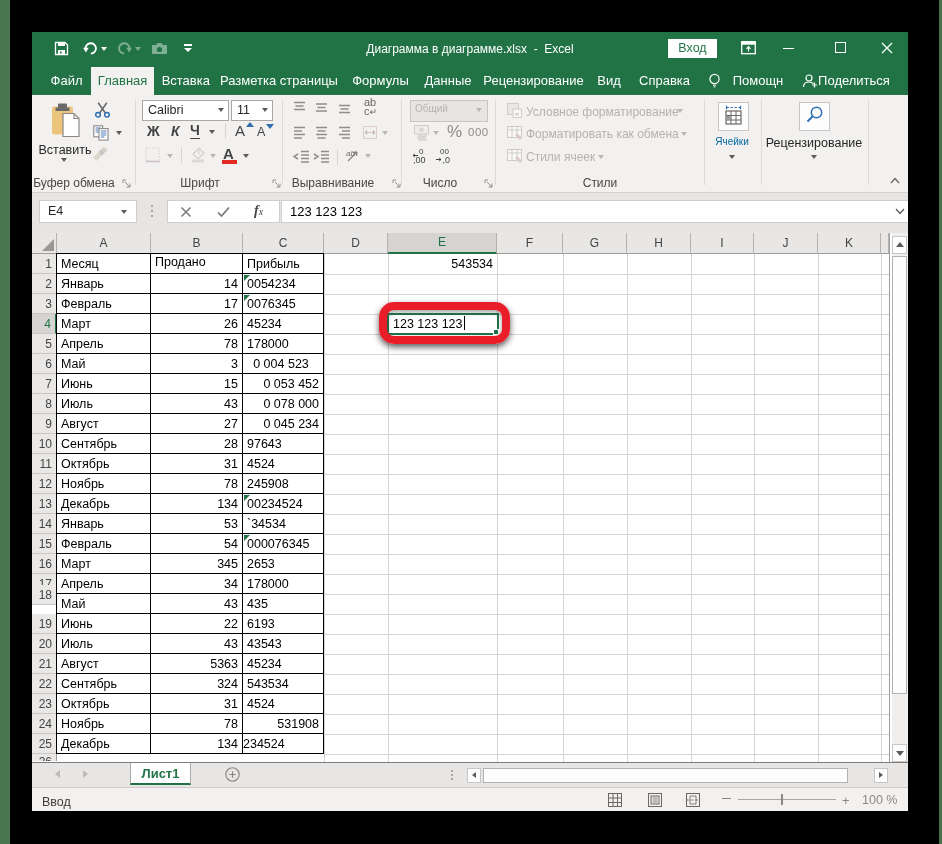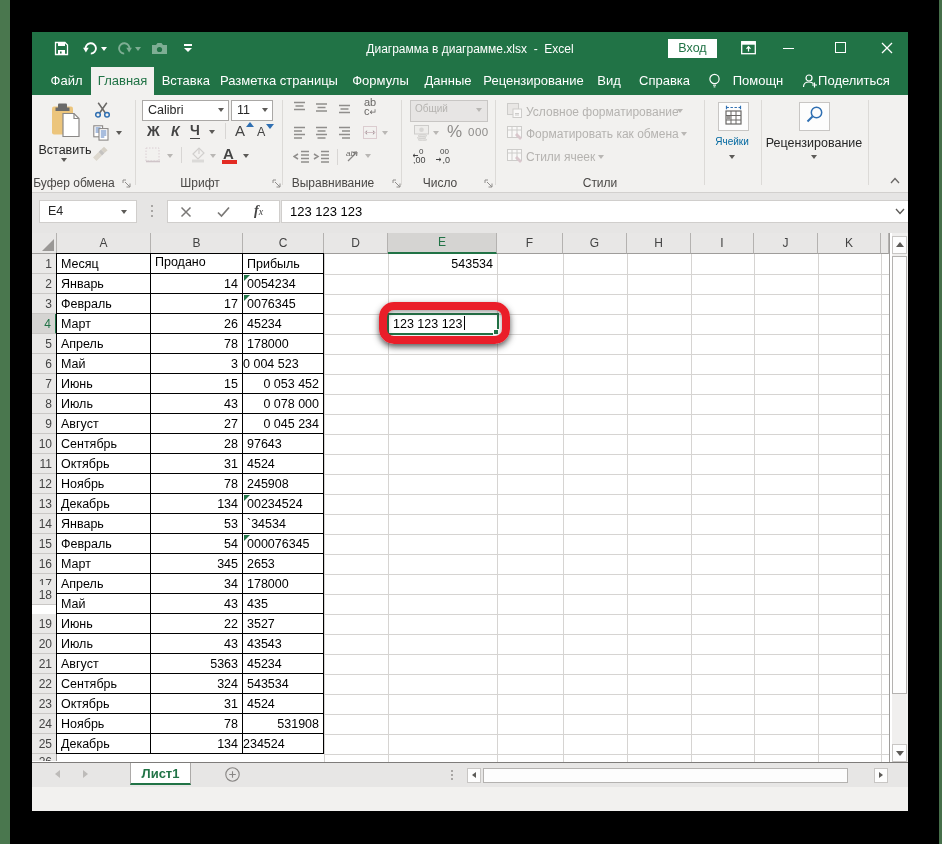--- a/index.html
+++ b/index.html
@@ -428,21 +428,21 @@
               <td style="padding-top:2px;padding-left:4px">45234</td>
             </tr>
         <tr>
               <td style="padding-top:2px;padding-left:4px">Апрель</td>
               <td style="padding-top:2px;padding-right:4px;text-align:right">78</td>
               <td style="padding-top:2px;padding-left:4px">178000</td>
             </tr>
         <tr>
               <td style="padding-top:2px;padding-left:4px">Май</td>
               <td style="padding-top:2px;padding-right:4px;text-align:right">3</td>
-              <td style="padding-top:2px;padding-right:4px;text-align:left">0 004 523</td>
+              <td style="padding-top:2px;padding-right:4px;text-align:center">0 004 523</td>
             </tr>
         <tr>
               <td style="padding-top:2px;padding-left:4px">Июнь</td>
               <td style="padding-top:2px;padding-right:4px;text-align:right">15</td>
               <td style="padding-top:2px;padding-right:4px;text-align:right">0 053 452</td>
             </tr>
         <tr>
               <td style="padding-top:2px;padding-left:4px">Июль</td>
               <td style="padding-top:2px;padding-right:4px;text-align:right">43</td>
               <td style="padding-top:2px;padding-right:4px;text-align:right">0 078 000</td>
@@ -493,21 +493,21 @@
               <td style="padding-top:2px;padding-left:4px">178000</td>
             </tr>
         <tr>
               <td style="padding-top:2px;padding-left:4px">Май</td>
               <td style="padding-top:2px;padding-right:4px;text-align:right">43</td>
               <td style="padding-top:2px;padding-left:4px">435</td>
             </tr>
         <tr>
               <td style="padding-top:2px;padding-left:4px">Июнь</td>
               <td style="padding-top:2px;padding-right:4px;text-align:right">22</td>
-              <td style="padding-top:2px;padding-left:4px">3527</td>
+              <td style="padding-top:2px;padding-left:4px">6193</td>
             </tr>
         <tr>
               <td style="padding-top:2px;padding-left:4px">Июль</td>
               <td style="padding-top:2px;padding-right:4px;text-align:right">43</td>
               <td style="padding-top:2px;padding-left:4px">43543</td>
             </tr>
         <tr>
               <td style="padding-top:2px;padding-left:4px">Август</td>
               <td style="padding-top:2px;padding-right:4px;text-align:right">5363</td>
               <td style="padding-top:2px;padding-left:4px">45234</td>
@@ -562,14 +562,36 @@
         <circle cx="7.5" cy="7.5" r="6.7" fill="none" stroke="#888684" stroke-width="1.1"></circle>
         <path d="M7.5 4.2 v6.6 M4.2 7.5 h6.6" stroke="#888684" stroke-width="1.1"></path>
       </svg>
       <div class="abs" style="left:419px;top:7px;width:2px;height:2px;background:#a8a6a4;box-shadow:0 4px 0 #a8a6a4, 0 8px 0 #a8a6a4"></div>
       <div class="abs" style="left:435px;top:5px;width:14px;height:15px;background:#fdfdfd;border:1px solid #c8c6c4"></div>
       <div class="abs" style="left:439.5px;top:9px;width:0;height:0;border-top:3.5px solid transparent;border-bottom:3.5px solid transparent;border-right:4.5px solid #5c5a57"></div>
       <div class="abs" style="left:451px;top:5px;width:365px;height:15px;background:#fdfdfd;border:1px solid #b4b2b0"></div>
       <div class="abs" style="left:842px;top:5px;width:14px;height:15px;background:#fdfdfd;border:1px solid #c8c6c4"></div>
       <div class="abs" style="left:846.5px;top:9px;width:0;height:0;border-top:3.5px solid transparent;border-bottom:3.5px solid transparent;border-left:4.5px solid #5c5a57"></div>
     </div>
+    <div id="statusbar">
+      <div class="abs" style="left:10px;top:7px;font-size:12.5px;color:#3f3d3b">Ввод</div>
+      <svg class="abs" style="left:576px;top:5px" width="14" height="14" viewBox="0 0 14 14">
+        <rect x="0.5" y="0.5" width="13" height="13" fill="none" stroke="#6a6866"></rect>
+        <path d="M0.5 5 h13 M0.5 9.5 h13 M5 0.5 v13 M9.5 0.5 v13" stroke="#6a6866"></path>
+      </svg>
+      <svg class="abs" style="left:616px;top:5px" width="14" height="14" viewBox="0 0 14 14">
+        <rect x="0.5" y="0.5" width="13" height="13" fill="none" stroke="#6a6866"></rect>
+        <rect x="3" y="3" width="8" height="8" fill="none" stroke="#6a6866"></rect>
+        <path d="M4.5 5 h5 M4.5 7 h5 M4.5 9 h5" stroke="#6a6866" stroke-width="0.8"></path>
+      </svg>
+      <svg class="abs" style="left:654px;top:5px" width="14" height="14" viewBox="0 0 14 14">
+        <rect x="0.5" y="0.5" width="13" height="13" fill="none" stroke="#6a6866"></rect>
+        <path d="M0.5 7 h4 M9.5 7 h4 M5.5 7 h3" stroke="#6a6866" stroke-dasharray="2 1.2"></path>
+        <path d="M4 3 h6 v8 h-6 z" fill="none" stroke="#6a6866" stroke-width="0.8"></path>
+      </svg>
+      <div class="abs" style="left:690px;top:10px;width:9px;height:1.4px;background:#8a8886"></div>
+      <div class="abs" style="left:706px;top:11px;width:98px;height:1px;background:#a8a6a4"></div>
+      <div class="abs" style="left:749px;top:6px;width:1.6px;height:11px;background:#8a8886"></div>
+      <div class="abs" style="left:810px;top:5px;font-size:13px;color:#8a8886">+</div>
+      <div class="abs" style="left:830px;top:5px;font-size:12.5px;color:#8a8886">100 %</div>
+    </div>
   </div>
 </div>
 
 </body></html>

